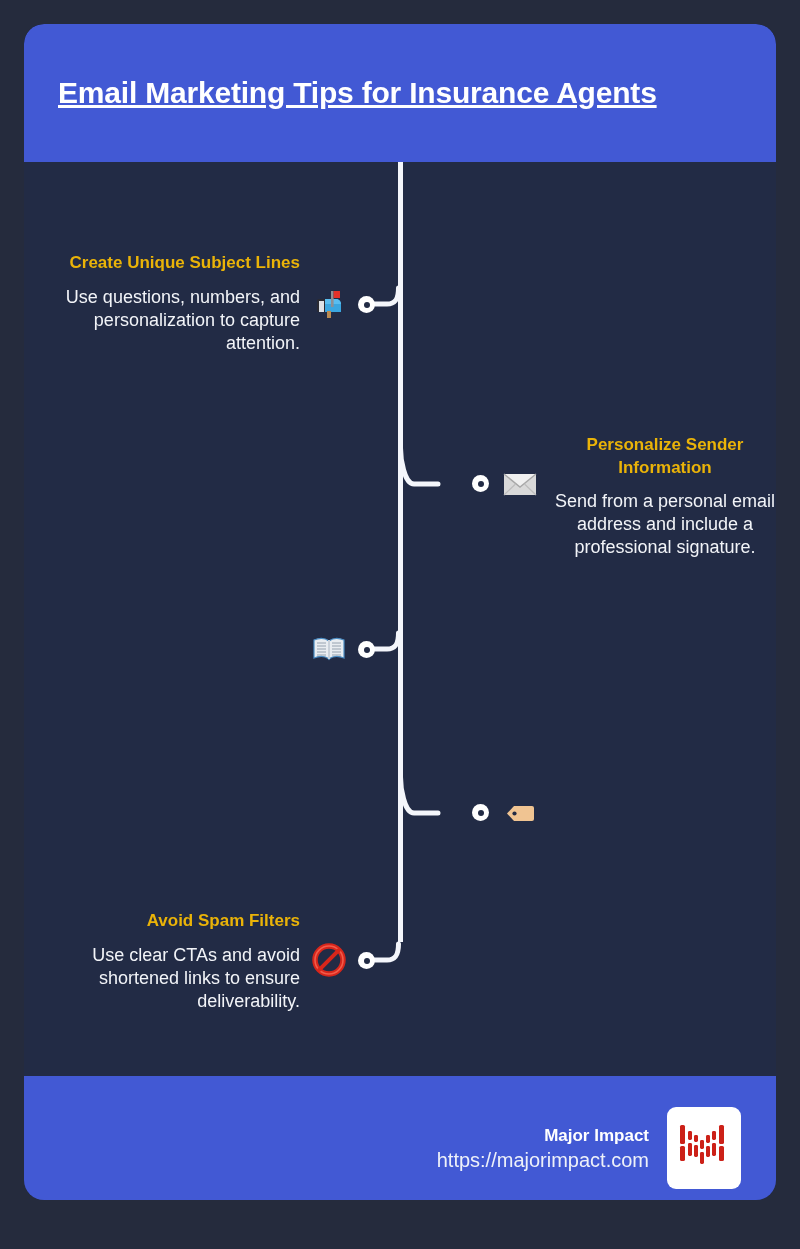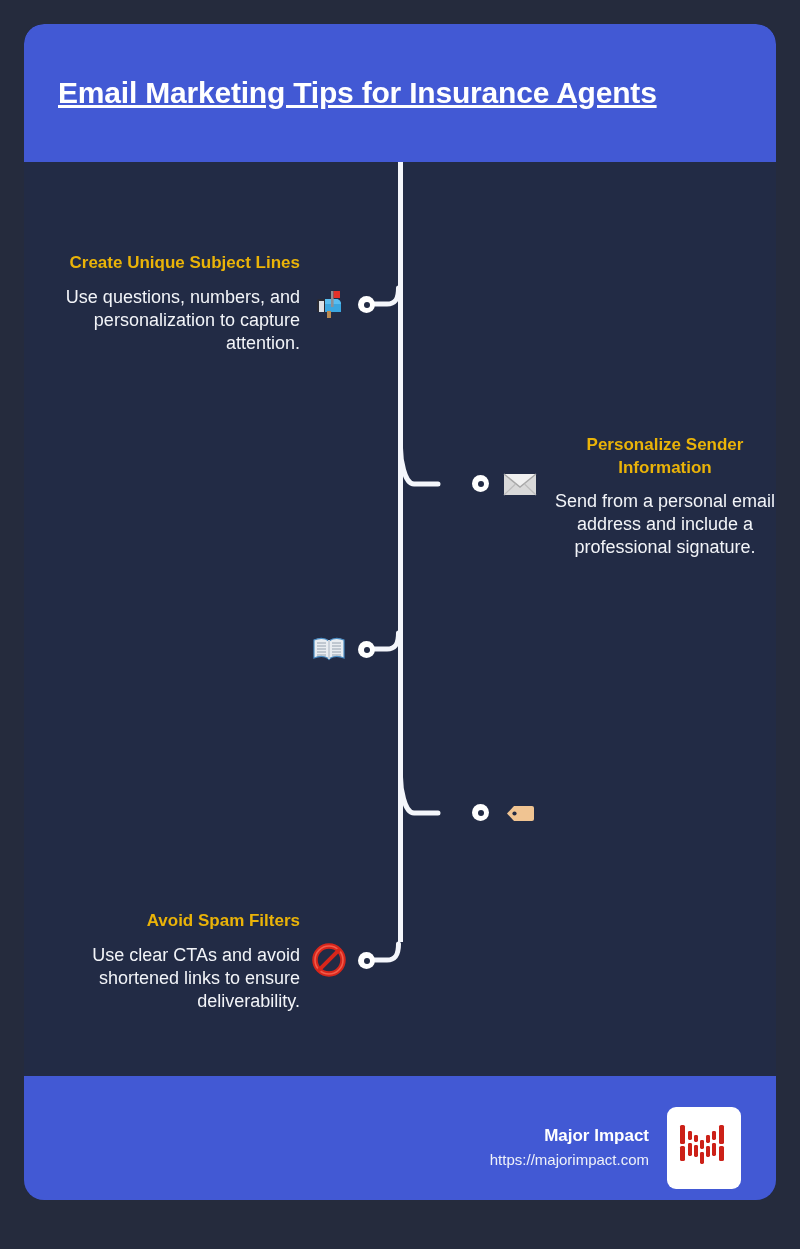--- a/index.html
+++ b/index.html
@@ -101,21 +101,21 @@
   }
   .footer-text { text-align:right; margin-right:18px; }
   .footer-brand {
     color:#ffffff;
     font-size:17px;
     font-weight:bold;
     line-height:24px;
   }
   .footer-url {
     color:#eef1f9;
-    font-size:15px;
+    font-size:20px;
     line-height:24px;
   }
   .footer-logo {
     width:74px; height:82px;
     background:#ffffff;
     border-radius:9px;
     display:flex; align-items:center; justify-content:center;
   }
 </style>
 </head>

